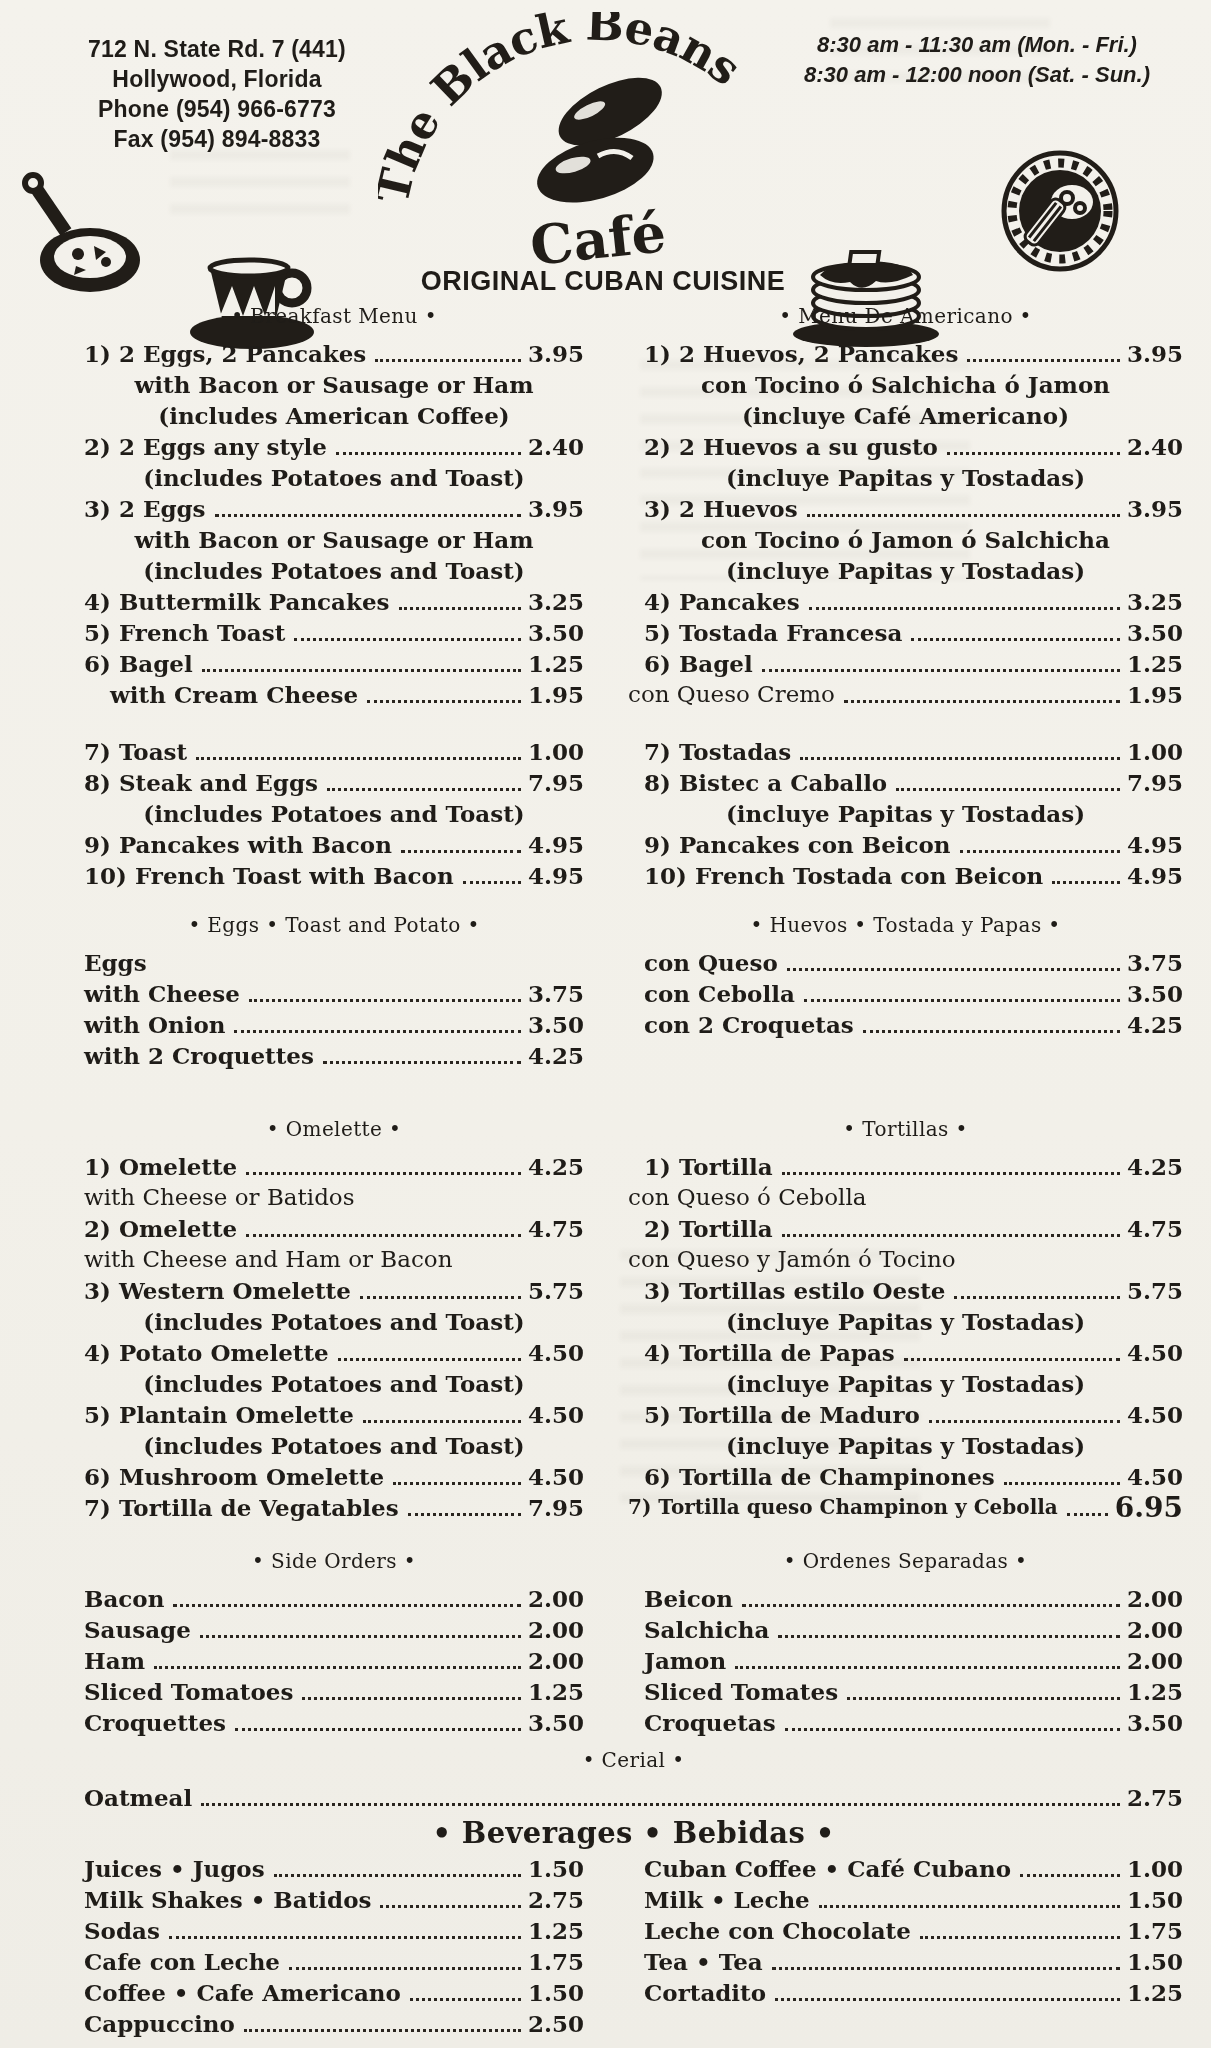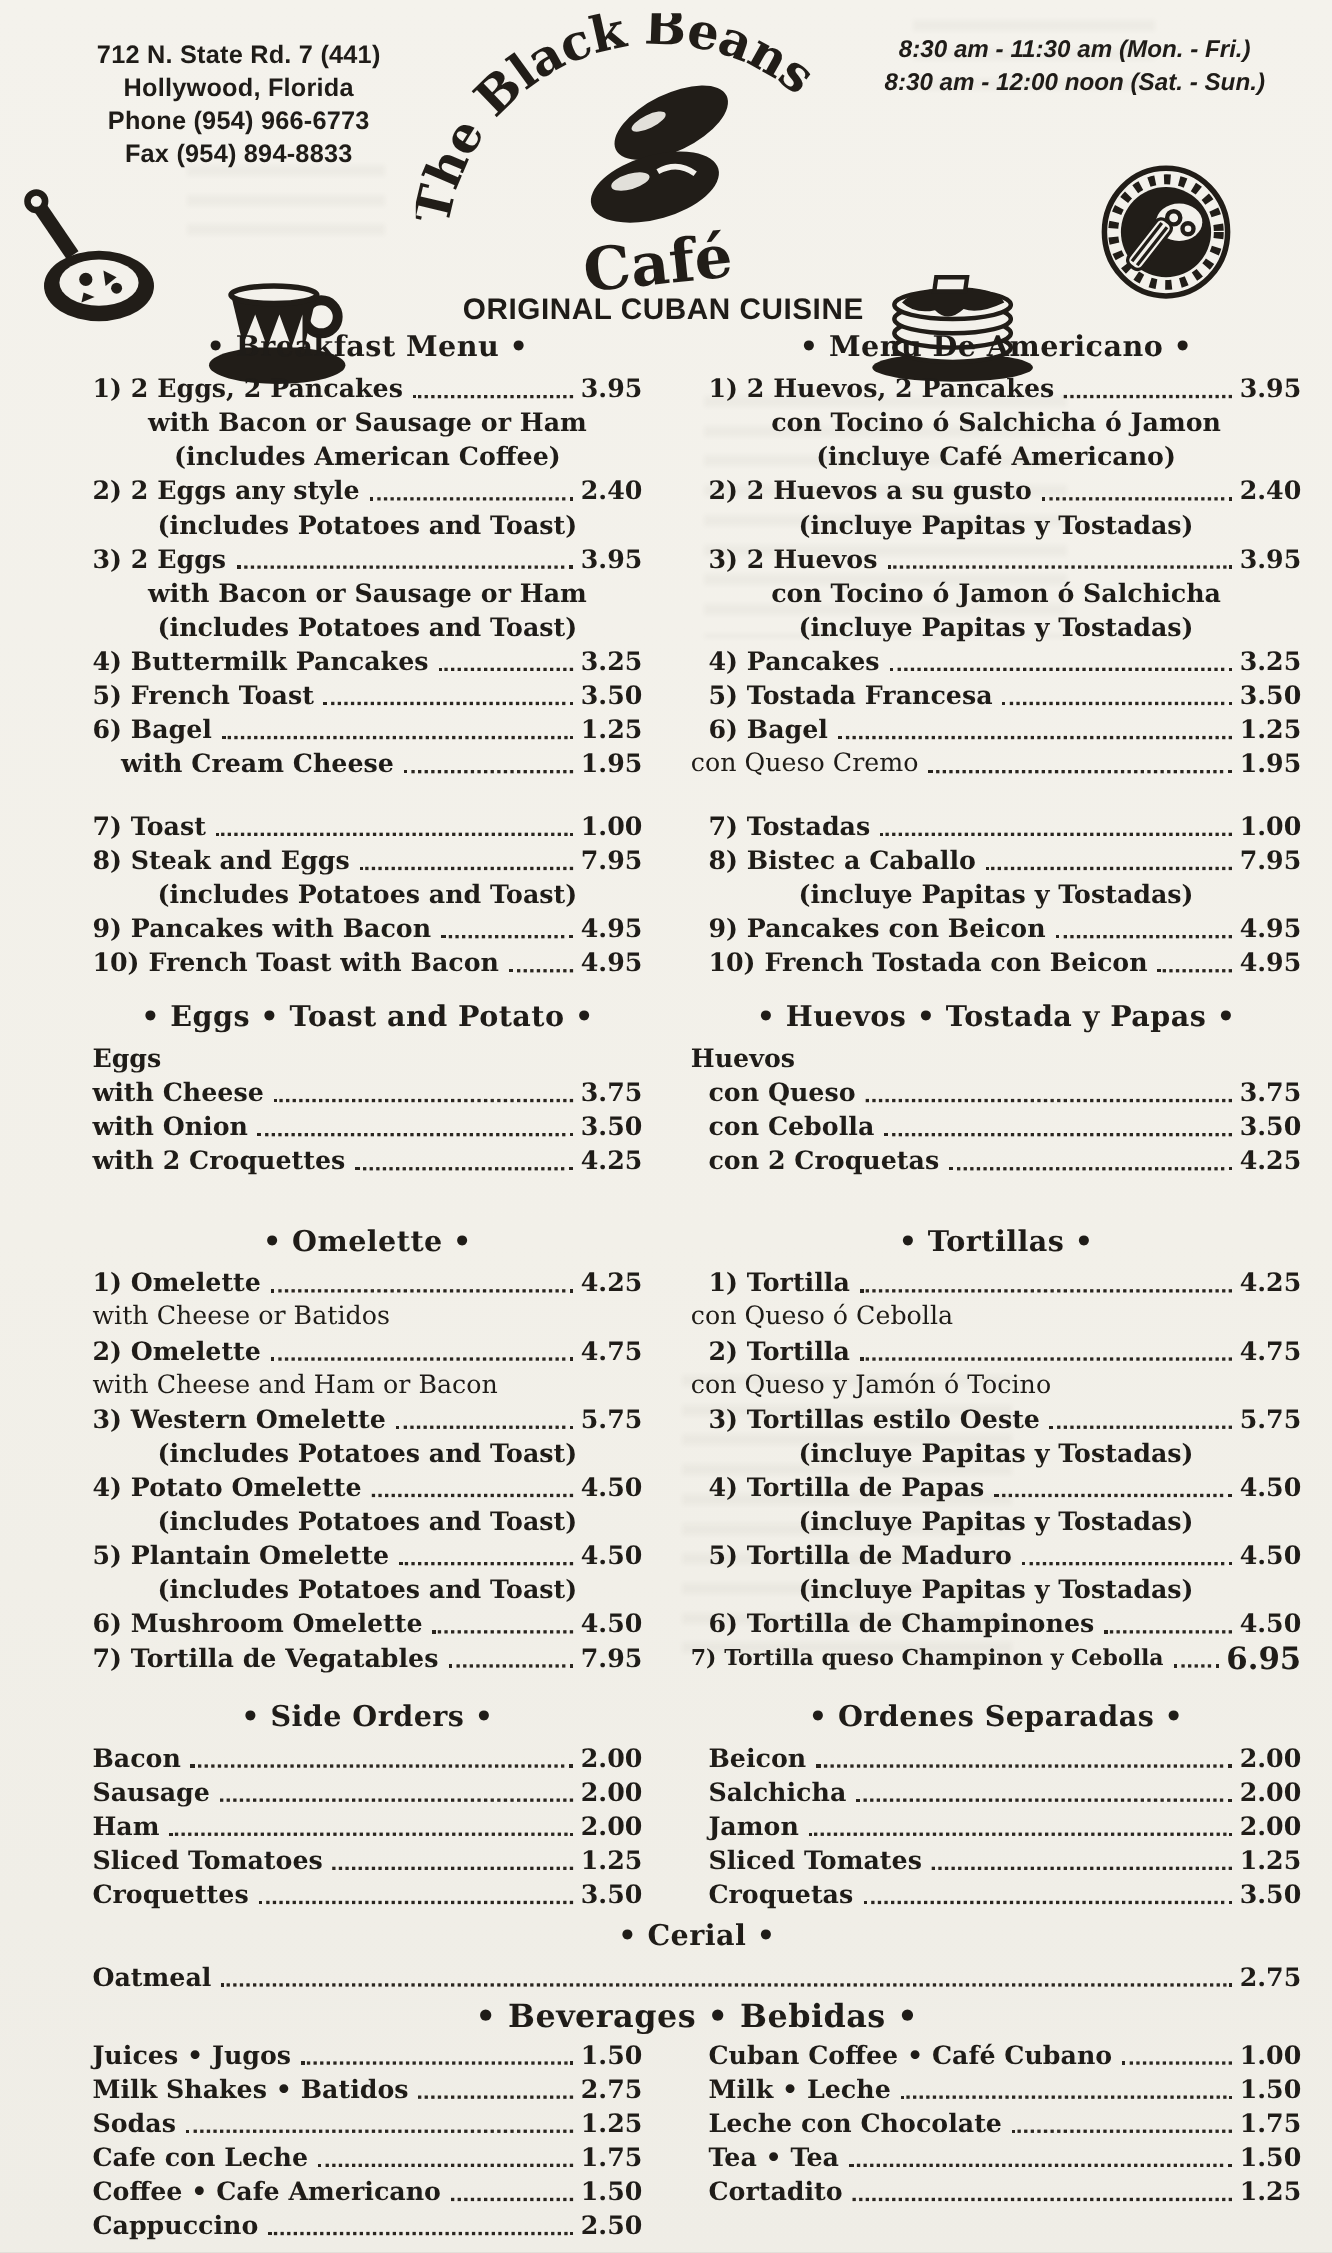--- a/index.html
+++ b/index.html
@@ -38,21 +38,21 @@
     position:absolute;top:298px;left:0;width:1211px;box-sizing:border-box;
     padding:0 28px 0 84px;
     display:grid;grid-template-columns:500px 1fr;column-gap:44px;
   }
   .sec{margin-bottom:16px;}
   .sec.mb-lg{margin-bottom:40px;}
   .sec.mb-md{margin-bottom:20px;}
   .sec.mb-xs{margin-bottom:4px;}
   .sec.full{grid-column:1 / -1;margin-bottom:0;}
   .sec-title{
-    text-align:center;font-weight:bold;font-size:26px;line-height:37px;
+    text-align:center;font-weight:normal;font-size:20px;line-height:37px;
     margin-bottom:3px;letter-spacing:.4px;
   }
   .row{display:flex;align-items:flex-end;font-weight:bold;font-size:23px;line-height:31px;}
   .row .nm{white-space:nowrap;}
   .row .dots{flex:1 1 auto;min-width:14px;border-bottom:3px dotted #2a251f;margin:0 7px 7px 9px;}
   .row .pr{white-space:nowrap;font-weight:bold;}
   .row.ind{padding-left:26px;}
   .row.noind{padding-left:0 !important;}
   .row.plain .nm{font-weight:normal;}
   .row.tight{font-size:20px;}
@@ -298,21 +298,20 @@
           <span class="pr">3.50</span>
         </div>
         <div class="row">
           <span class="nm">with 2 Croquettes</span>
           <span class="dots"></span>
           <span class="pr">4.25</span>
         </div>
       </section>
     <section class="sec es mb-lg">
         <div class="sec-title">• Huevos • Tostada y Papas •</div>
-        <div class="label-row">Huevos</div>
         <div class="row">
           <span class="nm">con Queso</span>
           <span class="dots"></span>
           <span class="pr">3.75</span>
         </div>
         <div class="row">
           <span class="nm">con Cebolla</span>
           <span class="dots"></span>
           <span class="pr">3.50</span>
         </div>

